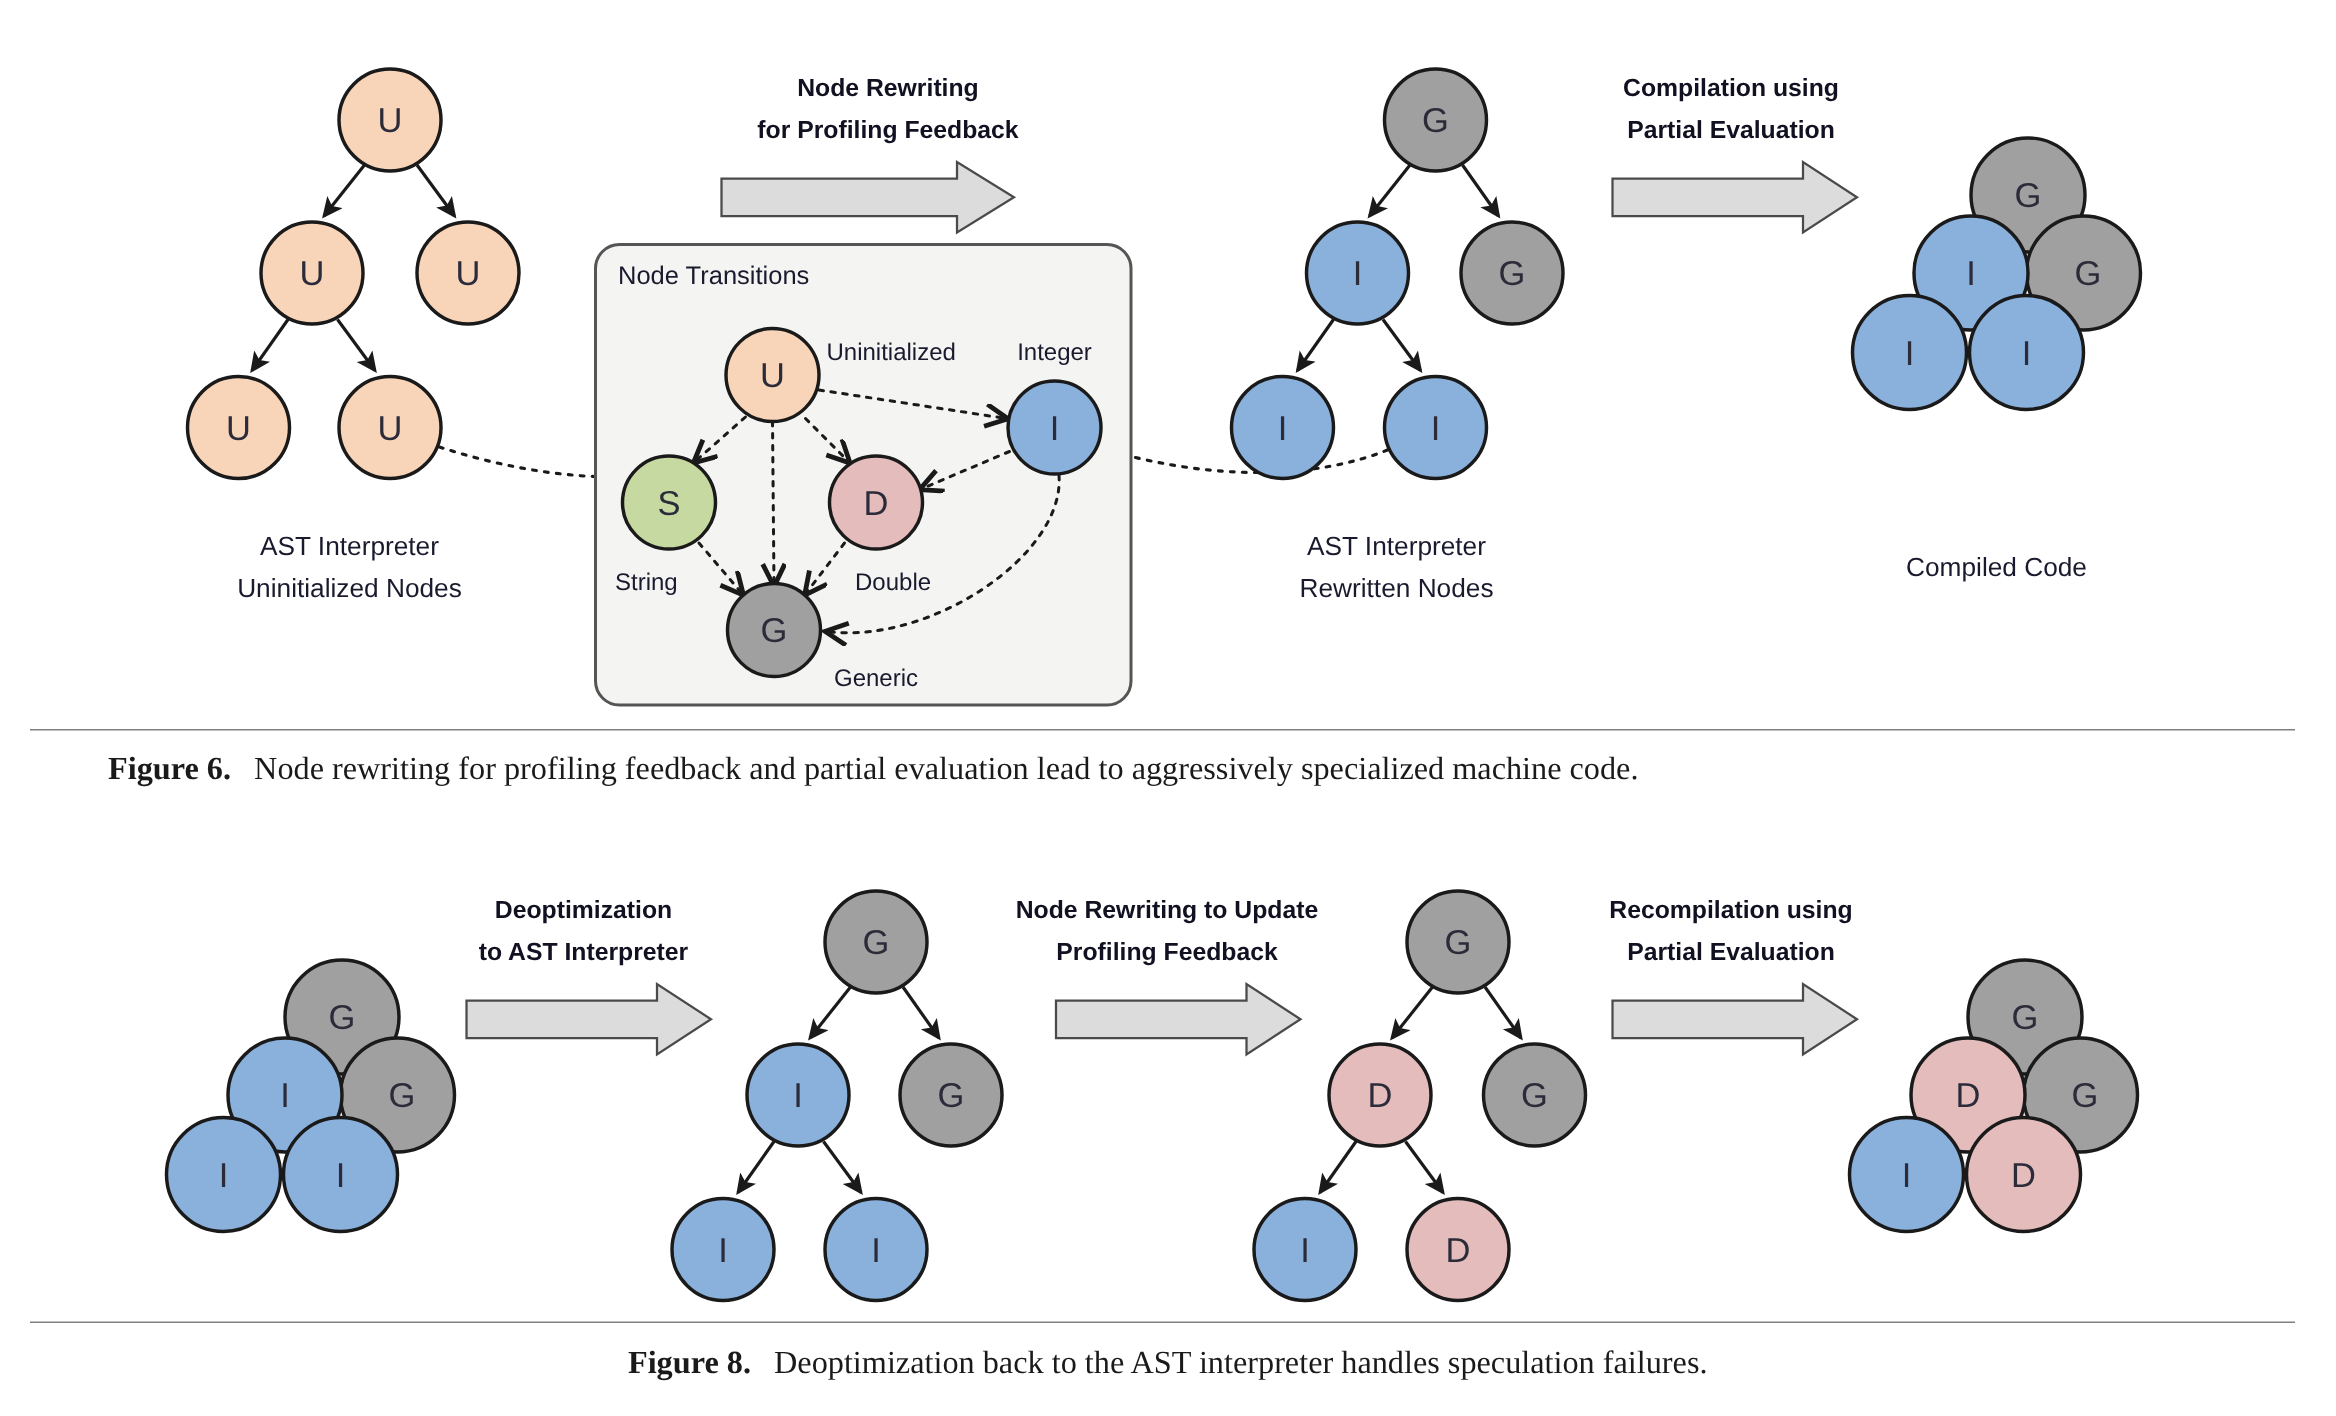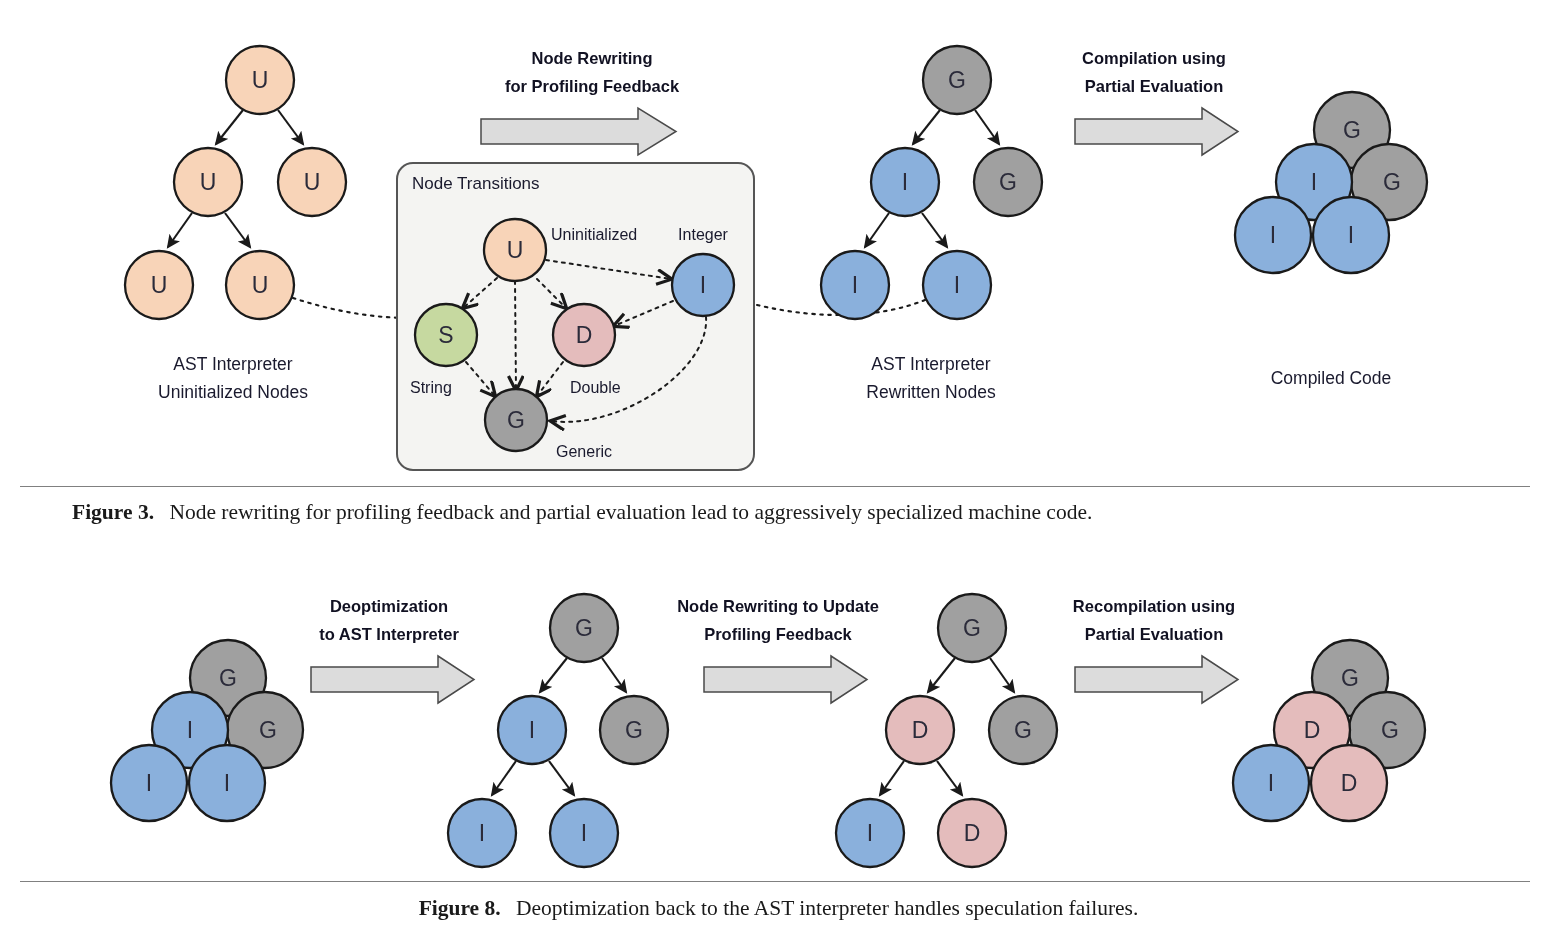--- a/index.html
+++ b/index.html
@@ -175,21 +175,21 @@
           <text class="nodelbl" x="1351" y="235">I</text>
         </g>
     <text class="cap-under" x="1331" y="384">Compiled Code</text>
   </g>
 </svg>
 </div>
 
 <div class="rule" style="top:486px;"></div>
 
 <div class="caption cap2" style="top:500px;">
-  <span class="lbl">Figure 3.</span>
+  <span class="lbl">Figure 6.</span>
   <span style="margin-left:10px;font-family:Liberation Serif, serif;">Node rewriting for profiling feedback and partial evaluation lead to aggressively specialized machine code.</span>
 </div>
 
 <div class="fig" style="top:0;height:944px;pointer-events:none;">
 <svg width="1557" height="944" viewBox="0 0 1557 944">
 
   <g>
     <g>
           <circle cx="228" cy="678" r="38" fill="#a0a0a0" stroke="#1a1a1a" stroke-width="2.3"></circle>
           <text class="nodelbl" x="228" y="678">G</text>

